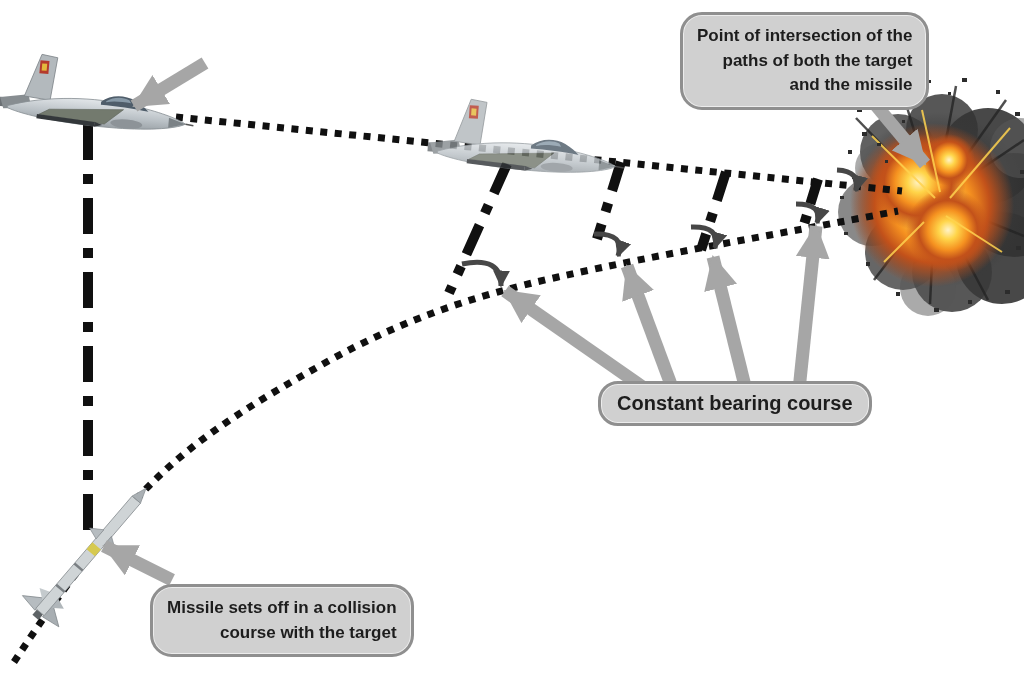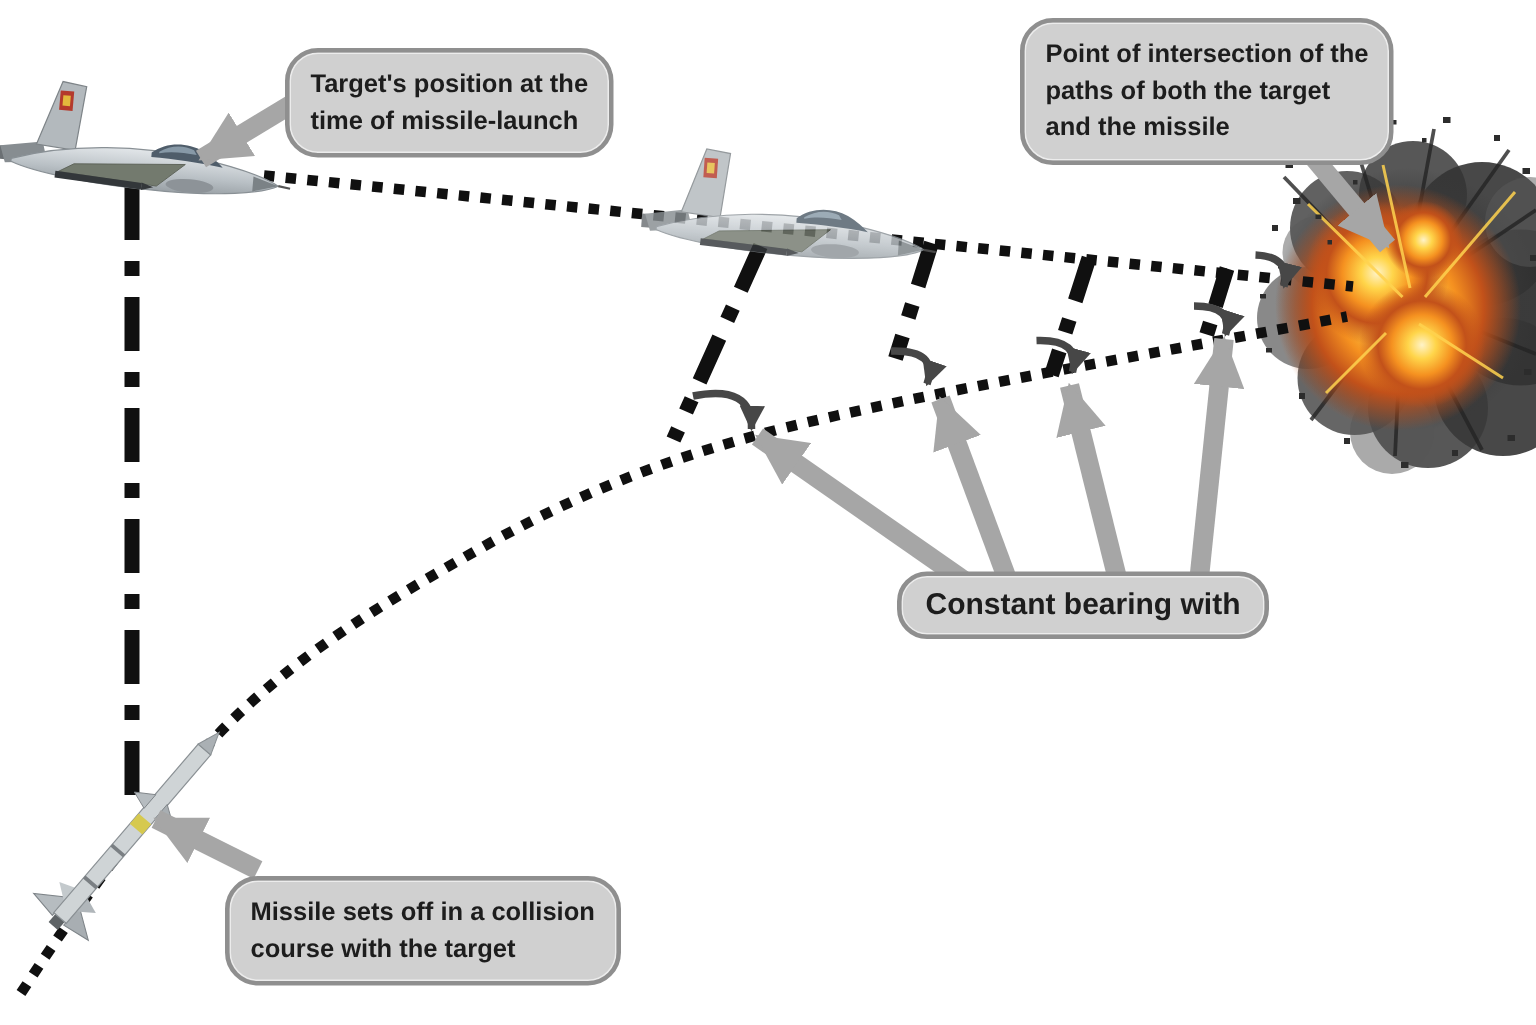--- a/index.html
+++ b/index.html
@@ -8,21 +8,21 @@
   #stage svg{position:absolute;left:0;top:0;}
   .callout{
     position:absolute;
     background:#d0d0d0;
     border:3px solid #8f8f8f;
     border-radius:22px;
     color:#1d1d1d;
     font-weight:bold;
     font-size:17px;
     line-height:1.45;
-    text-align:left;
+    text-align:right;
     padding:9px 14px;
     white-space:pre-line;
     box-shadow:0 0 0 1px rgba(255,255,255,.6) inset;
   }
   .callout.pill{border-radius:20px;font-size:20px;padding:5px 16px;}
 </style>
 </head>
 <body>
 
 <div id="stage">
@@ -156,24 +156,22 @@
     <line x1="205" y1="63" x2="134" y2="106" marker-end="url(#mGray)" stroke="#a6a6a6"></line>
     <line x1="869" y1="97" x2="925" y2="164" marker-end="url(#mGray)" stroke="#a6a6a6"></line>
     <line x1="172" y1="580" x2="104" y2="546" marker-end="url(#mGray)" stroke="#a6a6a6"></line>
     <line x1="647" y1="390" x2="505" y2="291" marker-end="url(#mGray)" stroke="#a6a6a6"></line>
     <line x1="673" y1="390" x2="627" y2="266" marker-end="url(#mGray)" stroke="#a6a6a6"></line>
     <line x1="746" y1="390" x2="713" y2="257" marker-end="url(#mGray)" stroke="#a6a6a6"></line>
     <line x1="799" y1="390" x2="816" y2="226" marker-end="url(#mGray)" stroke="#a6a6a6"></line>
   </g>
 </svg>
 
-  <div class="callout" style="left:190px;top:32px;">Target's position at the
-time of missile-launch</div>
 
   <div class="callout" style="left:680px;top:12px;">Point of intersection of the
 paths of both the target
 and the missile</div>
 
-  <div class="callout pill" style="left:598px;top:381px;">Constant bearing with</div>
+  <div class="callout pill" style="left:598px;top:381px;">Constant bearing course</div>
 
   <div class="callout" style="left:150px;top:584px;">Missile sets off in a collision
 course with the target</div>
 </div>
 
 </body></html>

